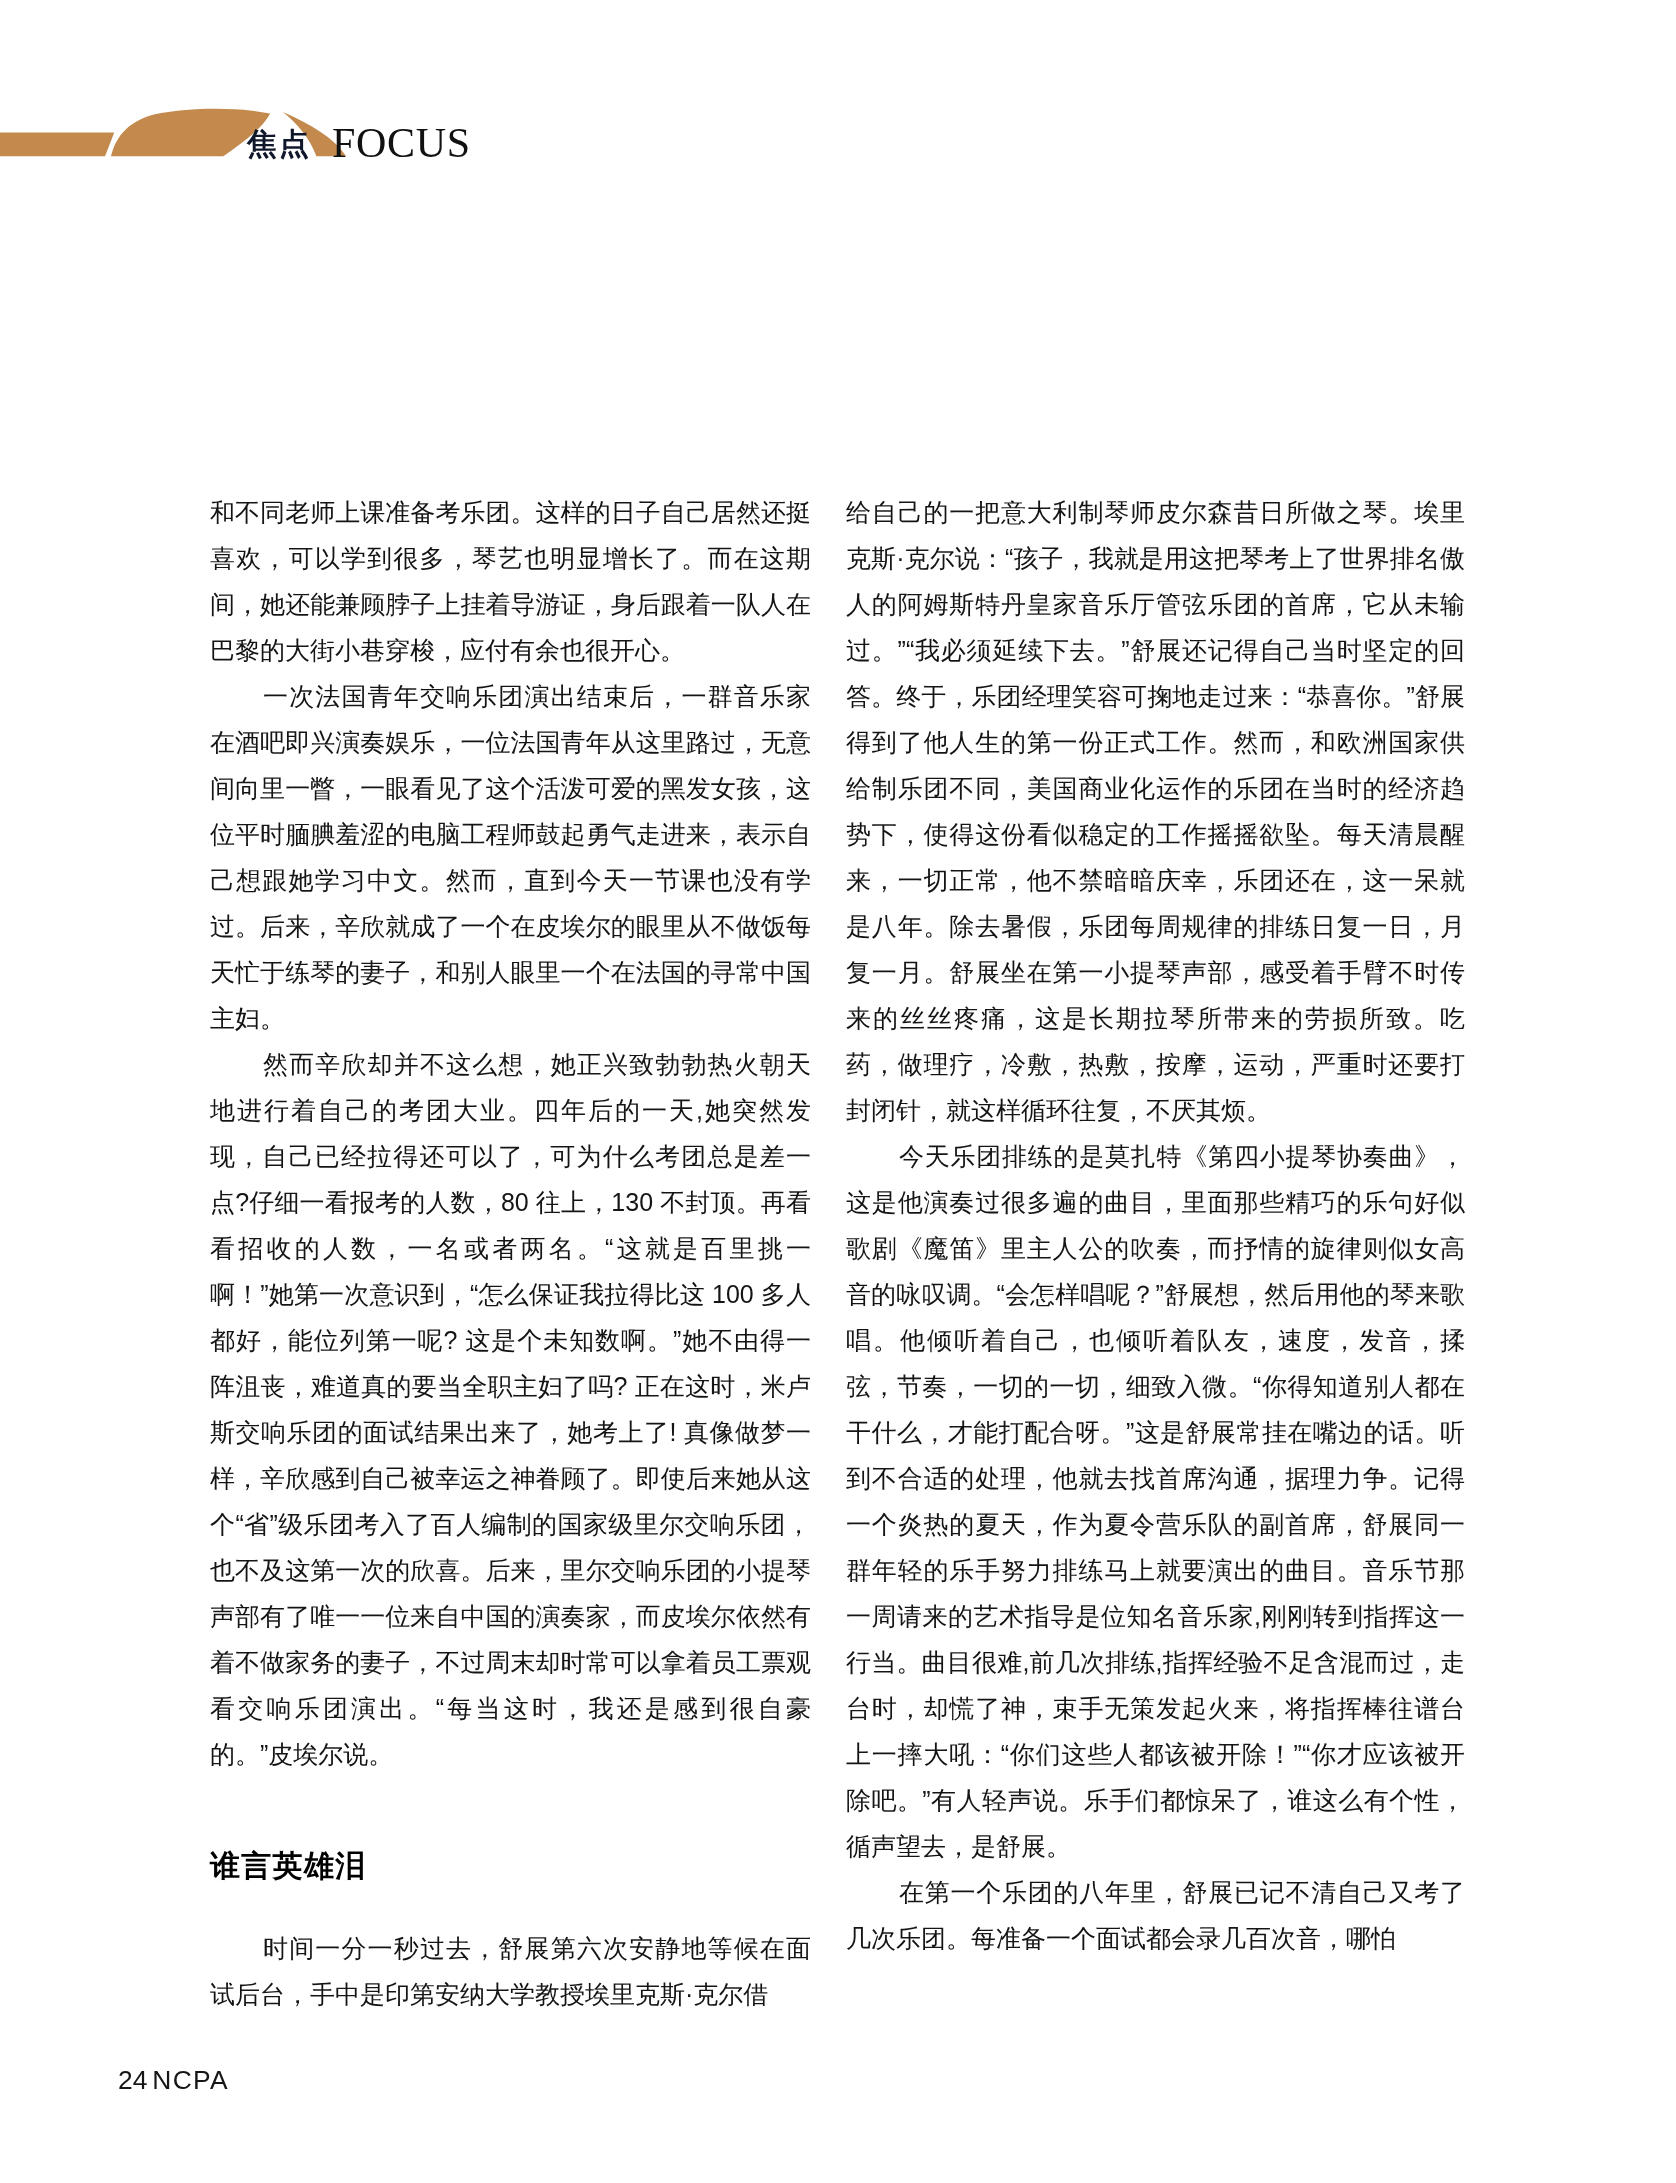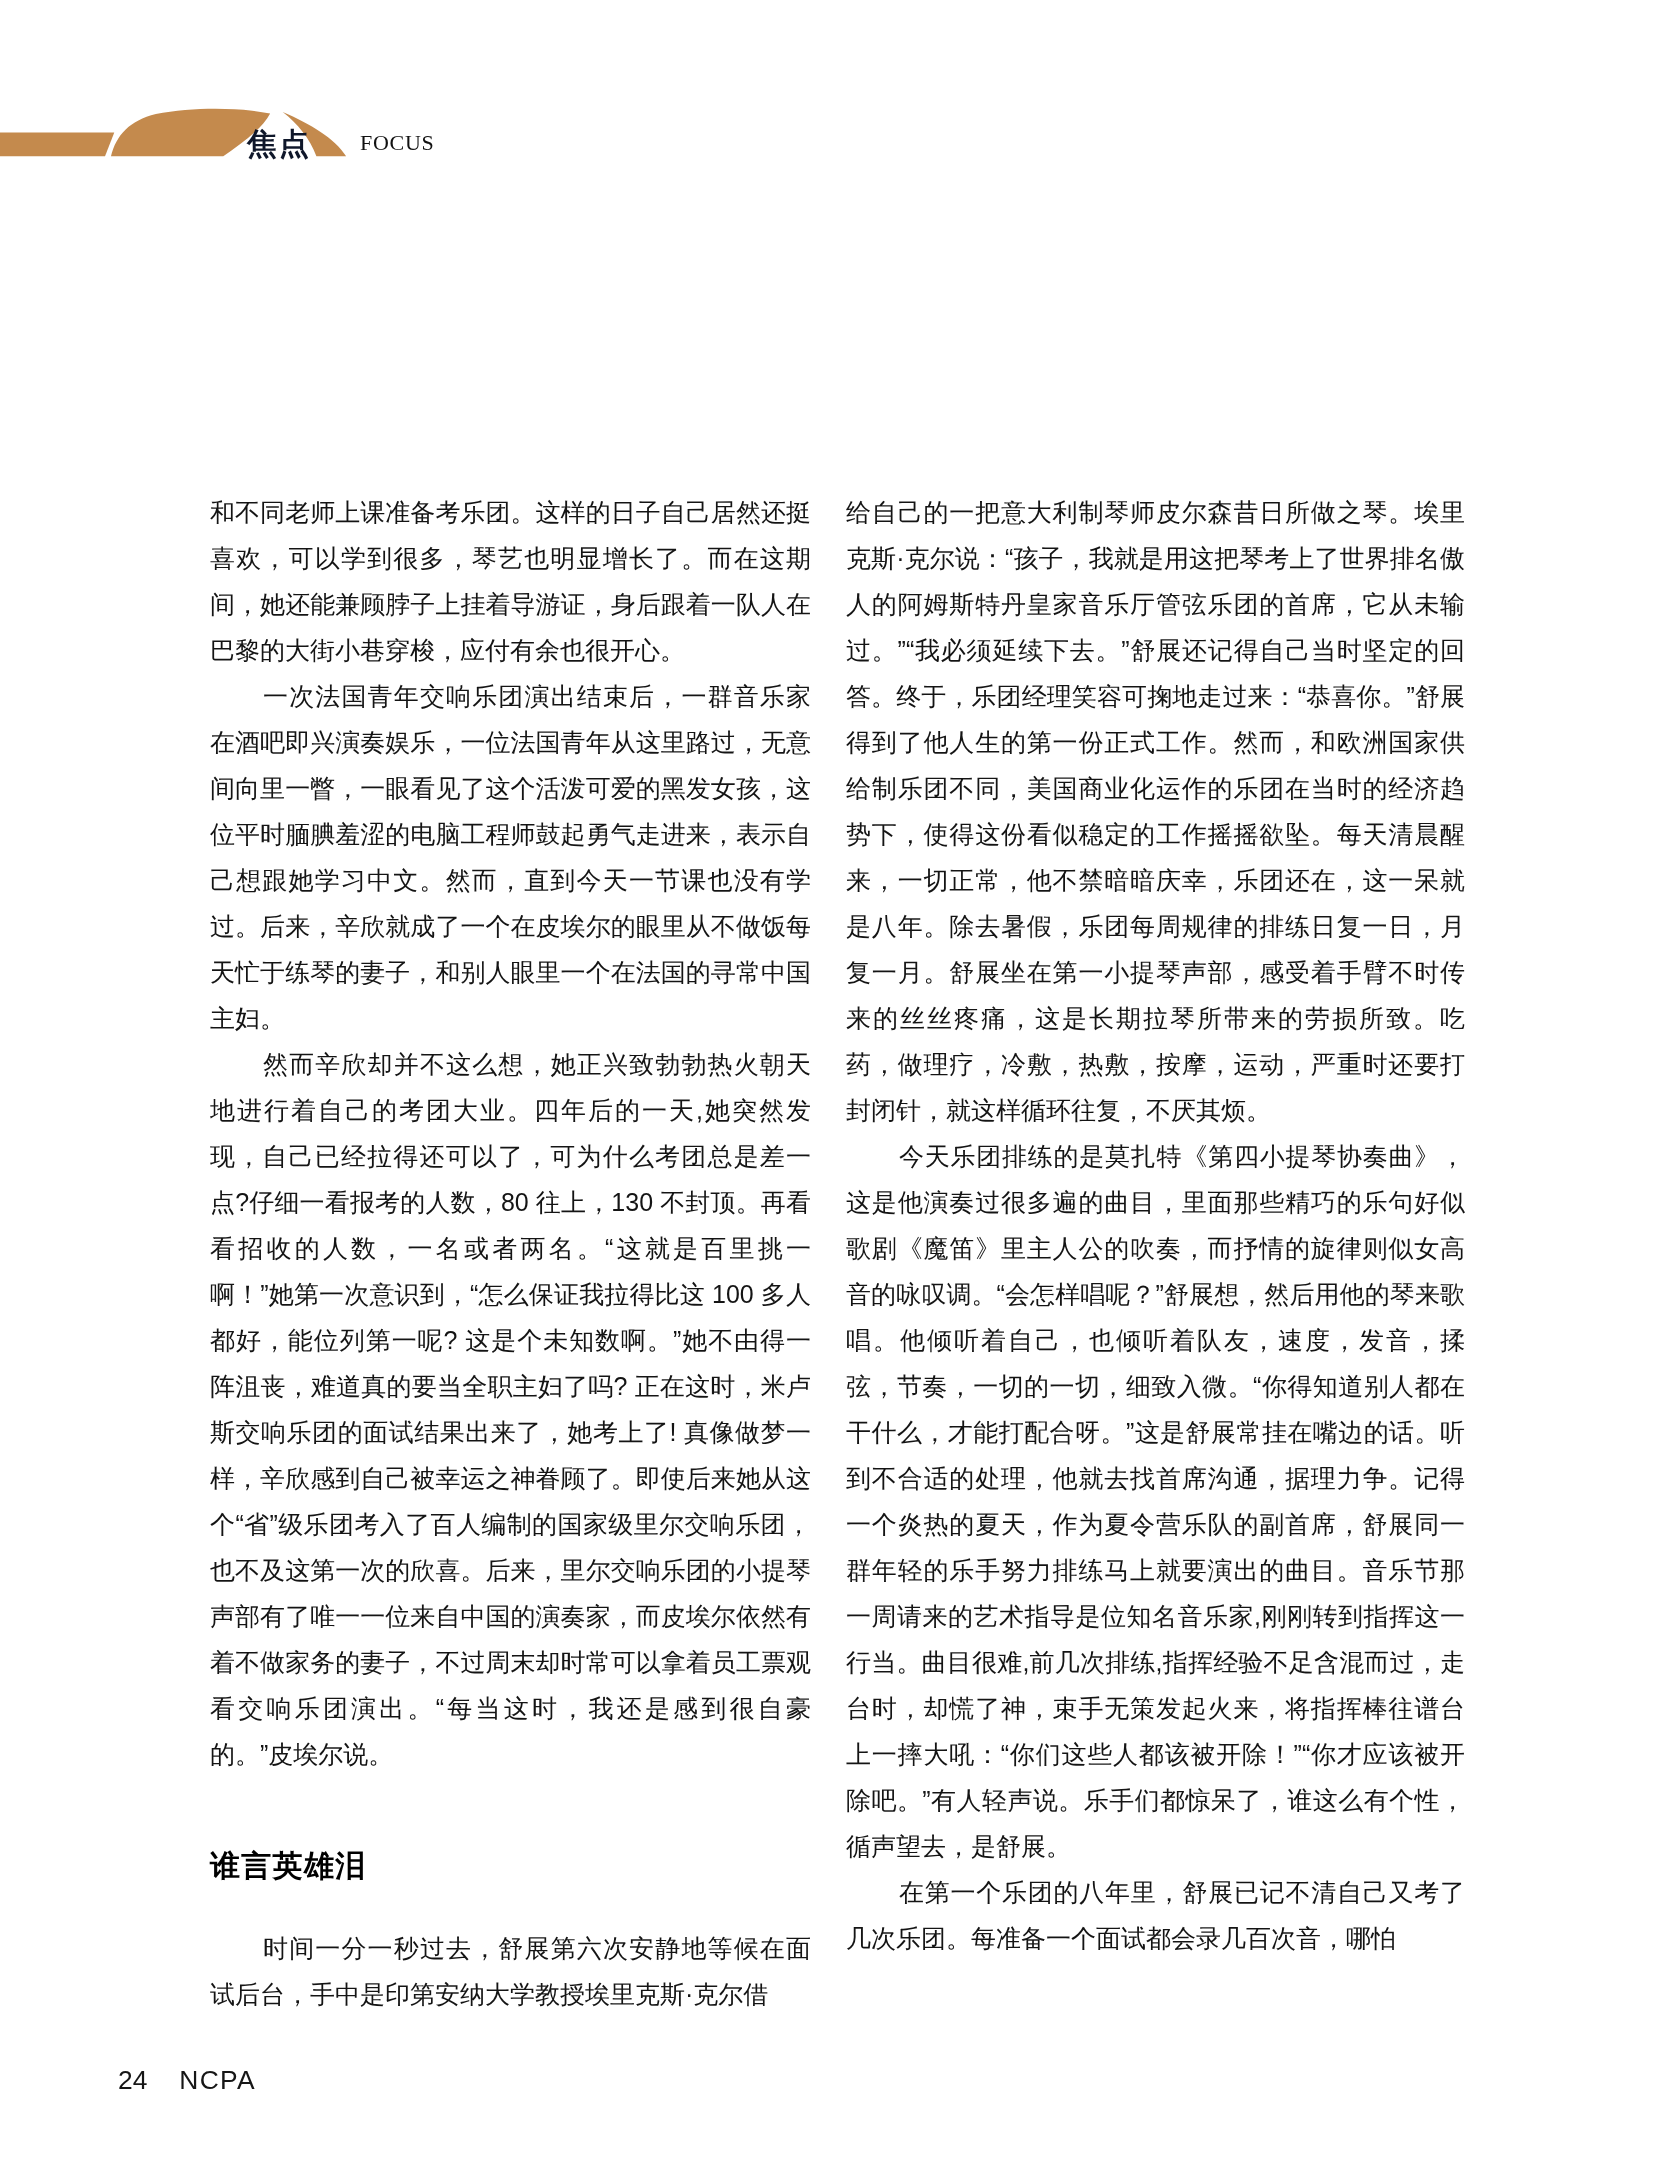--- a/index.html
+++ b/index.html
@@ -13,23 +13,23 @@
   .page { position: absolute; inset: 0; }
 
   
   .logo-svg { position: absolute; left: 0; top: 106px; width: 502px; height: 73px; }
   .brand-cn {
     position: absolute; left: 247px; top: 127px;
     font-size: 30px; line-height: 33px; font-weight: 900;
     letter-spacing: 2px; color: #0f172a; white-space: nowrap;
   }
   .brand-en {
-    position: absolute; left: 360px; top: 126px;
+    position: absolute; left: 332px; top: 126px;
     font-family: "Liberation Serif", "DejaVu Serif", serif;
-    font-size: 22px; line-height: 34px; font-weight: 400;
+    font-size: 42px; line-height: 34px; font-weight: 400;
     color: #111111; white-space: nowrap; letter-spacing: 0.7px;
   }
 
   
   .col { position: absolute; top: 489px; }
   .col-left  { left: 210px;  width: 601px; }
   .col-right { left: 846px; width: 619px; }
   .col p {
     margin: 0;
     font-size: 25px; line-height: 46px;
@@ -40,21 +40,21 @@
   .col h2 {
     margin: 66px 0 36px 0;
     font-size: 30px; line-height: 46px; font-weight: 800;
     color: #000000; letter-spacing: 1.3px;
   }
 
   
   .footer {
     position: absolute; left: 118px; top: 2066px;
     font-size: 26.4px; line-height: 29px; color: #161616;
-    display: flex; align-items: flex-end; gap: 32px;
+    display: flex; align-items: flex-end; gap: 5px;
   }
   .footer .brand { letter-spacing: 1.3px; }
 </style>
 </head>
 <body>
 
 <div class="page">
 
   <header>
     <svg class="logo-svg" viewBox="0 0 760 110" aria-hidden="true">

